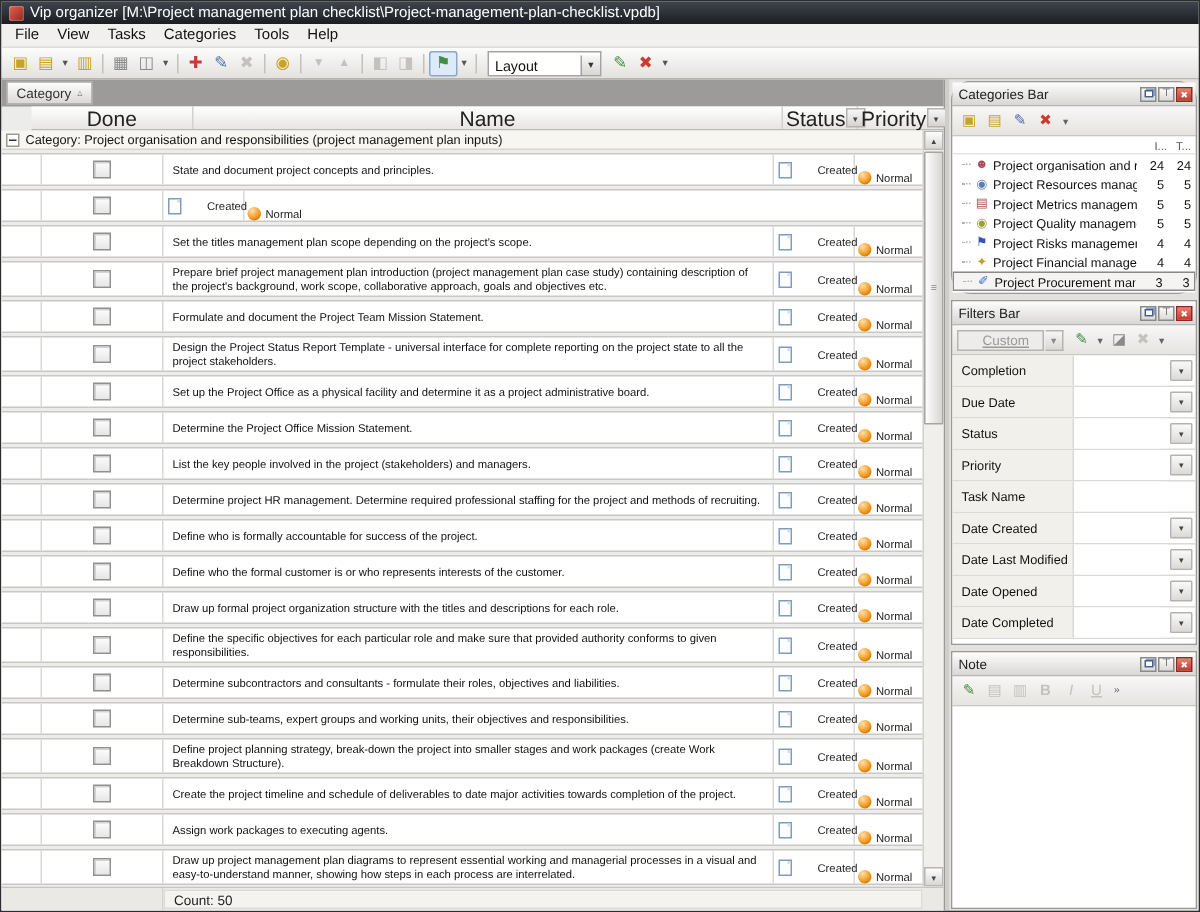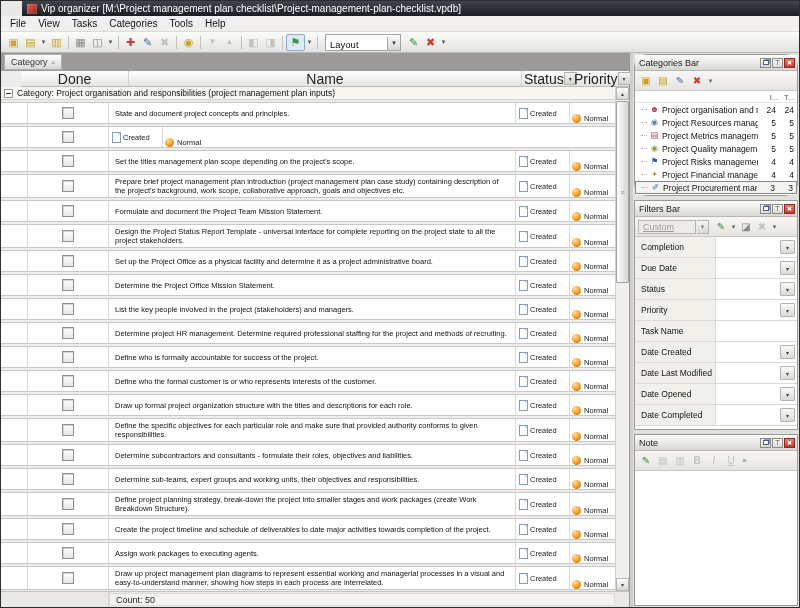--- a/index.html
+++ b/index.html
@@ -1,19 +1,19 @@
 <!DOCTYPE html>
 <html><head>
 <meta charset="utf-8">
 <style>
   html,body{margin:0;padding:0;}
   body{width:800px;height:608px;overflow:hidden;background:#d8d7d4;font-family:"Liberation Sans",sans-serif;-webkit-font-smoothing:antialiased;}
   .window{width:798px;height:606px;border:1px solid #2b2d31;display:flex;flex-direction:column;background:#e9e8e6;}
   
-  .titlebar{height:15px;flex:0 0 auto;background:linear-gradient(#40454e,#1a1d22);color:#fff;font-size:10px;display:flex;align-items:center;gap:4px;padding:0 5px;margin-left:21px;}
+  .titlebar{height:15px;flex:0 0 auto;background:linear-gradient(#40454e,#1a1d22);color:#fff;font-size:10px;display:flex;align-items:center;gap:4px;padding:0 5px;}
   .appicon{width:10px;height:10px;border-radius:2px;background:linear-gradient(135deg,#e8604f,#8c2a20);box-shadow:inset 0 0 1px #fff;flex:0 0 auto;}
   .titletext{white-space:nowrap;overflow:hidden;}
   
   .menubar{height:15px;flex:0 0 auto;background:#f1f0ee;border-bottom:1px solid #dddcd9;display:flex;align-items:center;padding-left:3px;font-size:10px;color:#111;}
   .menuitem{padding:0 6px;}
   
   .toolbar{height:20px;flex:0 0 auto;background:linear-gradient(#fcfcfb,#e3e2df);border-bottom:1px solid #b7b6b3;display:flex;align-items:center;padding:0 4px;}
   .tbi{width:17px;height:15px;display:inline-flex;align-items:center;justify-content:center;font-size:11px;line-height:1;}
   .tbi.sm{font-size:8px;}
   .tbdd{width:9px;height:15px;display:inline-flex;align-items:center;justify-content:center;font-size:7px;color:#555;}
@@ -43,21 +43,21 @@
   
   .rows{flex:1;min-height:0;position:relative;overflow:hidden;background:#ececea;padding-right:13px;}
   .grouprow{height:12px;background:#f7f6f1;border-bottom:1px solid #d6d5d1;display:flex;align-items:center;gap:4px;font-size:8.5px;color:#111;padding-left:3px;}
   .collapsebox{width:7px;height:7px;border:1px solid #9a9996;background:#fff;position:relative;flex:0 0 auto;}
   .collapsebox::after{content:"";position:absolute;left:1px;right:1px;top:3px;height:1px;background:#333;}
   .taskrow{display:flex;margin-top:2px;background:#fff;border-top:1px solid #c9c8c5;border-bottom:1px solid #c9c8c5;min-height:20px;align-items:stretch;}
   .cell-sel{width:26px;flex:0 0 auto;border-right:1px solid #dad9d6;}
   .cell-done{width:80px;flex:0 0 auto;border-right:1px solid #dad9d6;display:flex;align-items:center;justify-content:center;}
   .checkbox{width:10px;height:10px;border:1px solid #8f9092;background:linear-gradient(#fdfdfd,#e7e7e7);box-shadow:inset 1px 1px 0 #d2d3d5;}
   .cell-name{flex:1;min-width:0;border-right:1px solid #dad9d6;display:flex;align-items:center;font-size:7.5px;line-height:9px;color:#111;padding:2px 6px;}
-  .cell-status{width:50px;flex:0 0 auto;border-right:1px solid #dad9d6;display:flex;align-items:center;gap:2px;font-size:7.5px;color:#222;padding-left:3px;text-align:center;}
+  .cell-status{width:50px;flex:0 0 auto;border-right:1px solid #dad9d6;display:flex;align-items:center;gap:17px;font-size:7.5px;color:#222;padding-left:3px;text-align:center;}
   .cell-priority{width:44px;flex:0 0 auto;display:flex;align-items:flex-end;gap:3px;font-size:7.5px;color:#222;padding-left:2px;}
   .page-icon{width:7px;height:9px;background:#fff;border:1px solid #7d9cc0;position:relative;flex:0 0 auto;}
   .page-icon::after{content:"";position:absolute;top:0;right:0;width:2px;height:2px;background:#cfdef0;}
   .ball-icon{width:9px;height:9px;border-radius:50%;background:radial-gradient(circle at 35% 28%,#ffe0b0,#f59a1e 55%,#a85600);flex:0 0 auto;}
   
   .vscroll{position:absolute;top:0;right:0;bottom:0;width:13px;background:#f0efec;border-left:1px solid #d2d1ce;display:flex;flex-direction:column;align-items:center;}
   .sb-btn{width:13px;height:13px;box-sizing:border-box;background:linear-gradient(#fdfdfc,#d8d7d4);border:1px solid #b7b6b3;display:flex;align-items:center;justify-content:center;flex:0 0 auto;}
   .sb-btn::after{font-size:6px;color:#444;}
   .sb-up::after{content:"▴";} .sb-down::after{content:"▾";}
   .sb-down{margin-top:auto;}
@@ -78,21 +78,21 @@
   .pbtns{margin-left:auto;display:flex;gap:1px;}
   .pbtn{width:11px;height:10px;box-sizing:border-box;border:1px solid #8a8a88;background:linear-gradient(#fbfbfa,#dbdad7);display:inline-flex;align-items:center;justify-content:center;}
   .pbtn-restore::after{content:"";width:4px;height:3px;border:1px solid #44608a;background:#fff;box-shadow:1px -1px 0 #8aa0c0;}
   .pbtn-pin::after{content:"⊤";font-size:7px;color:#444;line-height:1;}
   .pbtn-close{background:linear-gradient(#e98172,#c23b2e);border-color:#8e2a20;}
   .pbtn-close::after{content:"✖";font-size:6px;color:#fff;}
   .ptools{height:19px;flex:0 0 auto;background:linear-gradient(#f8f7f5,#e5e4e1);border-bottom:1px solid #c8c7c4;display:flex;align-items:center;gap:1px;padding:0 3px;}
   .pti{width:16px;height:14px;display:inline-flex;align-items:center;justify-content:center;font-size:10px;line-height:1;}
   .ptidd{width:9px;display:inline-flex;align-items:center;justify-content:center;font-size:7px;color:#666;}
   .bold{font-weight:bold;} .ital{font-style:italic;} .und{text-decoration:underline;}
-  .f-combo{width:58px;height:14px;box-sizing:border-box;background:#edecea;border:1px solid #b6b5b2;color:#9a9996;font-size:9px;display:inline-flex;align-items:center;padding-left:4px;text-decoration:underline;}
+  .f-combo{width:58px;height:14px;box-sizing:border-box;background:#edecea;border:1px solid #b6b5b2;color:#9a9996;font-size:9px;display:inline-flex;align-items:center;padding-left:16px;text-decoration:underline;}
   .f-combo-btn{width:12px;height:14px;box-sizing:border-box;border:1px solid #b6b5b2;border-left:none;background:linear-gradient(#f6f6f4,#d9d8d5);display:inline-flex;align-items:center;justify-content:center;margin-right:3px;}
   .f-combo-btn::after{content:"▾";font-size:7px;color:#8a8a88;}
   
   .cats-body{flex:1;background:#fff;overflow:hidden;padding-top:1px;}
   .cat-cols{display:flex;height:10px;align-items:center;font-size:7.5px;color:#555;border-bottom:1px solid #e6e5e2;padding-right:3px;}
   .cc-name{flex:1;} .cc-n{width:16px;text-align:right;flex:0 0 auto;}
   .cat-row{display:flex;align-items:center;height:13px;padding-left:6px;padding-right:3px;gap:2px;font-size:8.5px;color:#111;box-sizing:border-box;}
   .cat-row::before{content:"";width:6px;border-top:1px dotted #b2b1ae;flex:0 0 auto;}
   .cat-row[data-selected="true"]{border:1px solid #8a8a88;background:#f5f4f2;}
   .cat-icon{width:11px;text-align:center;font-size:8.5px;flex:0 0 auto;line-height:1;}

